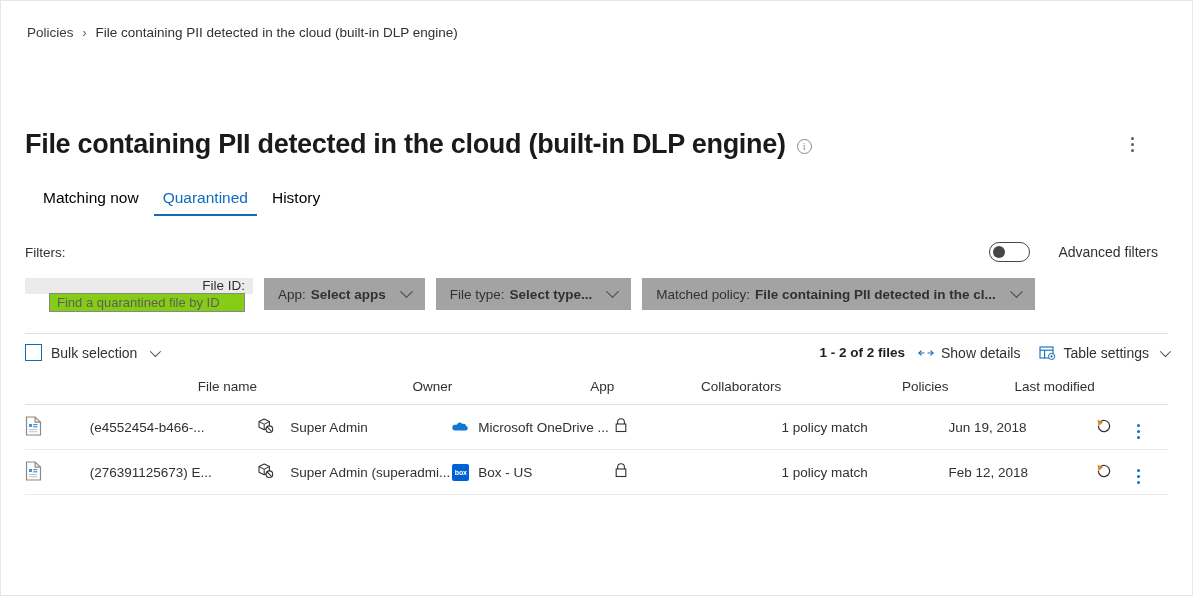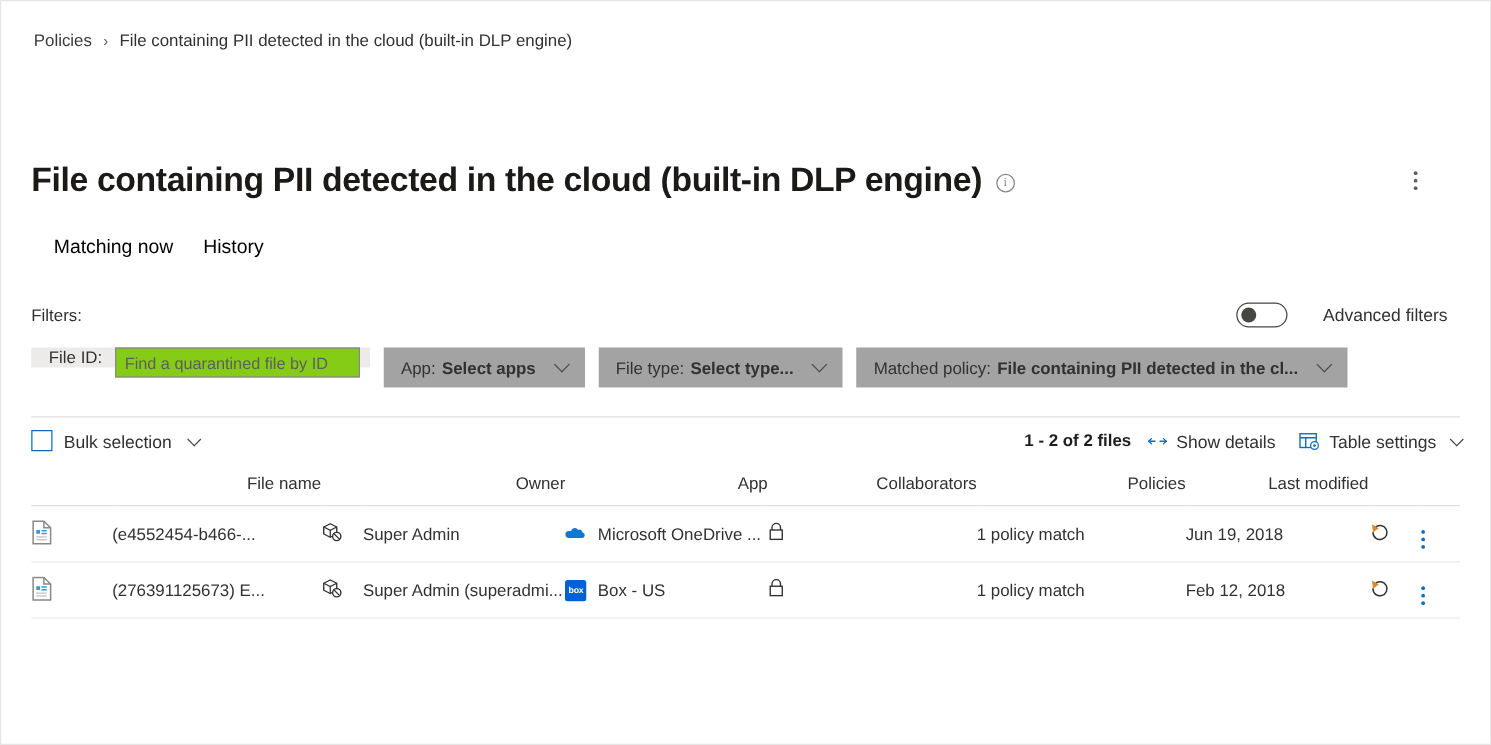--- a/index.html
+++ b/index.html
@@ -164,25 +164,26 @@
     margin-left: 16px;
     width: 9px; height: 9px;
     border-right: 1.3px solid #4a4846;
     border-bottom: 1.3px solid #4a4846;
     transform: rotate(45deg) translate(-2px,-2px);
     flex: none;
   }
   .fileid-chip {
     background: #edebe9;
     height: 16px;
-    display: flex; align-items: flex-start;
+    display: flex; align-items: flex-end;
     padding: 0 8px 0 14px;
     font-size: 13.5px;
     color: #323130;
     white-space: nowrap;
+    flex-direction: column;
   }
   .fileid-input {
     margin-left: 10px;
     width: 196px; height: 24px;
     border: 1px solid #8a8886;
     background: #84cc16;
     font-family: "Liberation Sans", sans-serif;
     font-size: 13px;
     color: #323130;
     padding: 1px 7px;
@@ -311,20 +312,21 @@
     <span class="info-icon">i</span>
     <span class="title-more">
         <i></i>
         <i></i>
         <i></i>
       </span>
   </div>
 
   <div class="tabs">
     <div class="tab">Matching now</div>
+    <div class="tab active">Quarantined</div>
     <div class="tab">History</div>
   </div>
 
   <div class="filters-label">Filters:</div>
 
   <div class="adv-filters">
     <div class="toggle">
         <span class="knob"></span>
       </div>
     <span class="adv-filters-label">Advanced filters</span>

